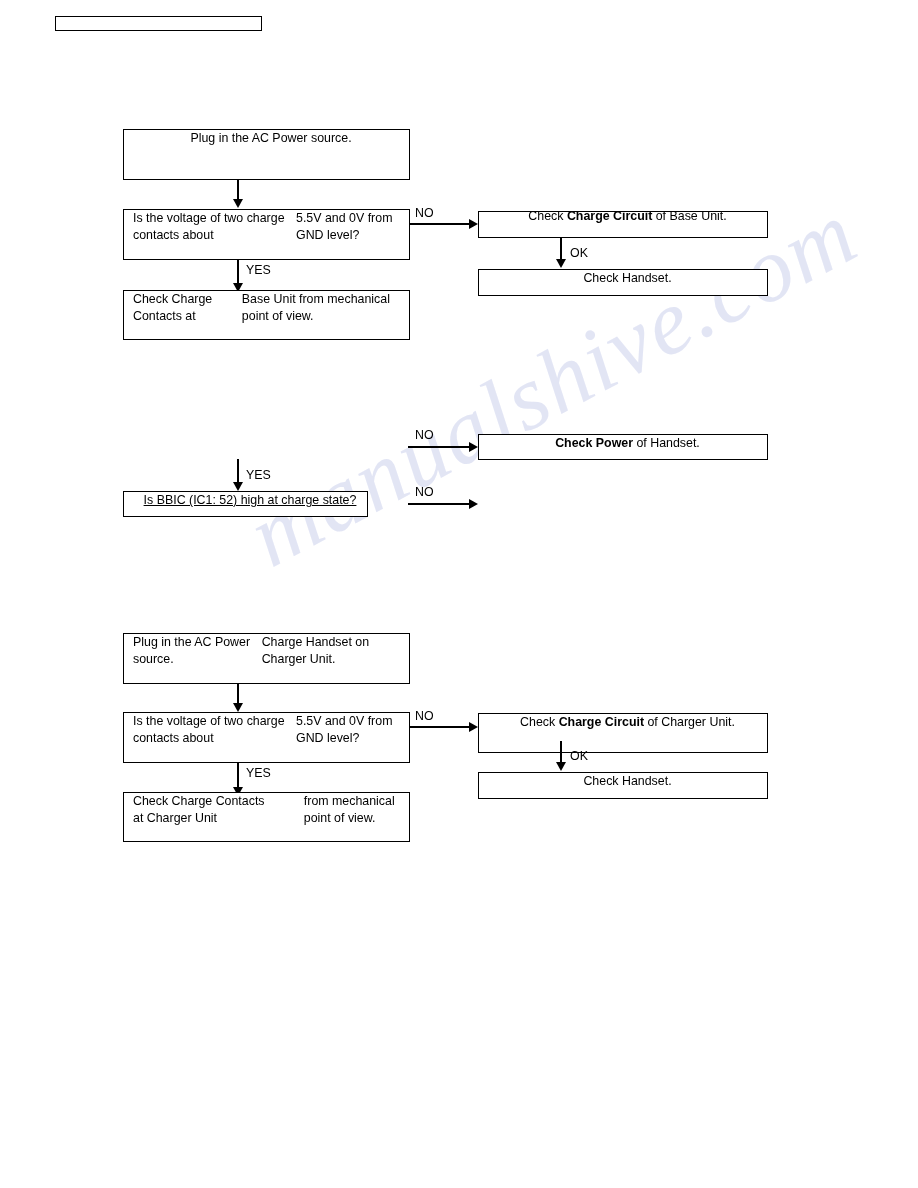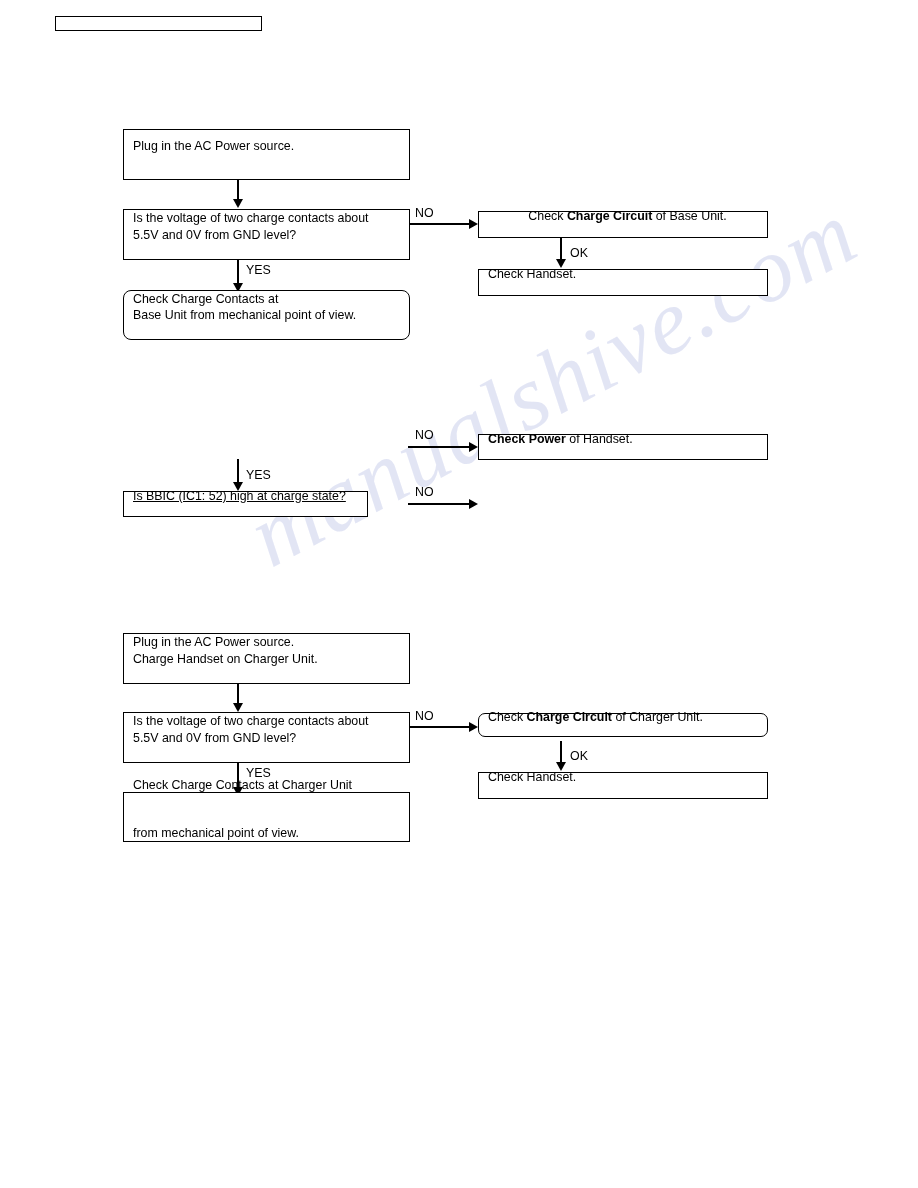--- a/index.html
+++ b/index.html
@@ -56,21 +56,21 @@
   .fbox {
     position: absolute;
     border: 1.7px solid #000;
     background: #fff;
     box-sizing: border-box;
     font-size: 12.4px;
     line-height: 16.5px;
     color: #000;
     padding: 0 0 16px 9px;
     display: flex;
-    flex-direction: column;
+    flex-direction: row;
     justify-content: center;
     white-space: pre-line;
   }
   .fbox .ln { display: block; }
   .fbox b { font-weight: bold; }
 
   
   .vline {
     position: absolute;
     width: 1.7px;
@@ -139,21 +139,21 @@
   <div class="edge-label" style="left:570px; top:246px;">OK</div>
 
   <div class="fbox" style="left:478px; top:269px; width:290px; height:27px;">
     <span class="ln">Check Handset.</span>
   </div>
 
   <div class="vline" style="left:237px; top:260px; height:25px;"></div>
   <div class="arrow-down" style="left:232.5px; top:283px;"></div>
   <div class="edge-label" style="left:246px; top:263px;">YES</div>
 
-  <div class="fbox" style="left:123px; top:290px; width:287px; height:50px;border-radius:8px;">
+  <div class="fbox" style="left:123px; top:290px; width:287px; height:50px;">
     <span class="ln">Check Charge Contacts at</span>
     <span class="ln">Base Unit from mechanical point of view.</span>
   </div>
 
 
   <div class="hline" style="left:408px; top:446px; width:62px;"></div>
   <div class="arrow-right" style="left:469px; top:441.5px;"></div>
   <div class="edge-label" style="left:415px; top:428px;">NO</div>
 
   <div class="fbox" style="left:478px; top:434px; width:290px; height:26px;">
@@ -183,21 +183,21 @@
 
   <div class="fbox" style="left:123px; top:712px; width:287px; height:51px;">
     <span class="ln">Is the voltage of two charge contacts about</span>
     <span class="ln">5.5V and 0V from GND level?</span>
   </div>
 
   <div class="hline" style="left:410px; top:726px; width:60px;"></div>
   <div class="arrow-right" style="left:469px; top:721.5px;"></div>
   <div class="edge-label" style="left:415px; top:709px;">NO</div>
 
-  <div class="fbox" style="left:478px; top:713px; width:290px; height:24px;border-radius:7px;">
+  <div class="fbox" style="left:478px; top:713px; width:290px; height:40px;">
     <span class="ln"><span>Check </span><b>Charge Circuit</b><span> of Charger Unit.</span></span>
   </div>
 
   <div class="vline" style="left:560px; top:741px; height:23px;"></div>
   <div class="arrow-down" style="left:555.5px; top:762px;"></div>
   <div class="edge-label" style="left:570px; top:749px;">OK</div>
 
   <div class="fbox" style="left:478px; top:772px; width:290px; height:27px;">
     <span class="ln">Check Handset.</span>
   </div>

